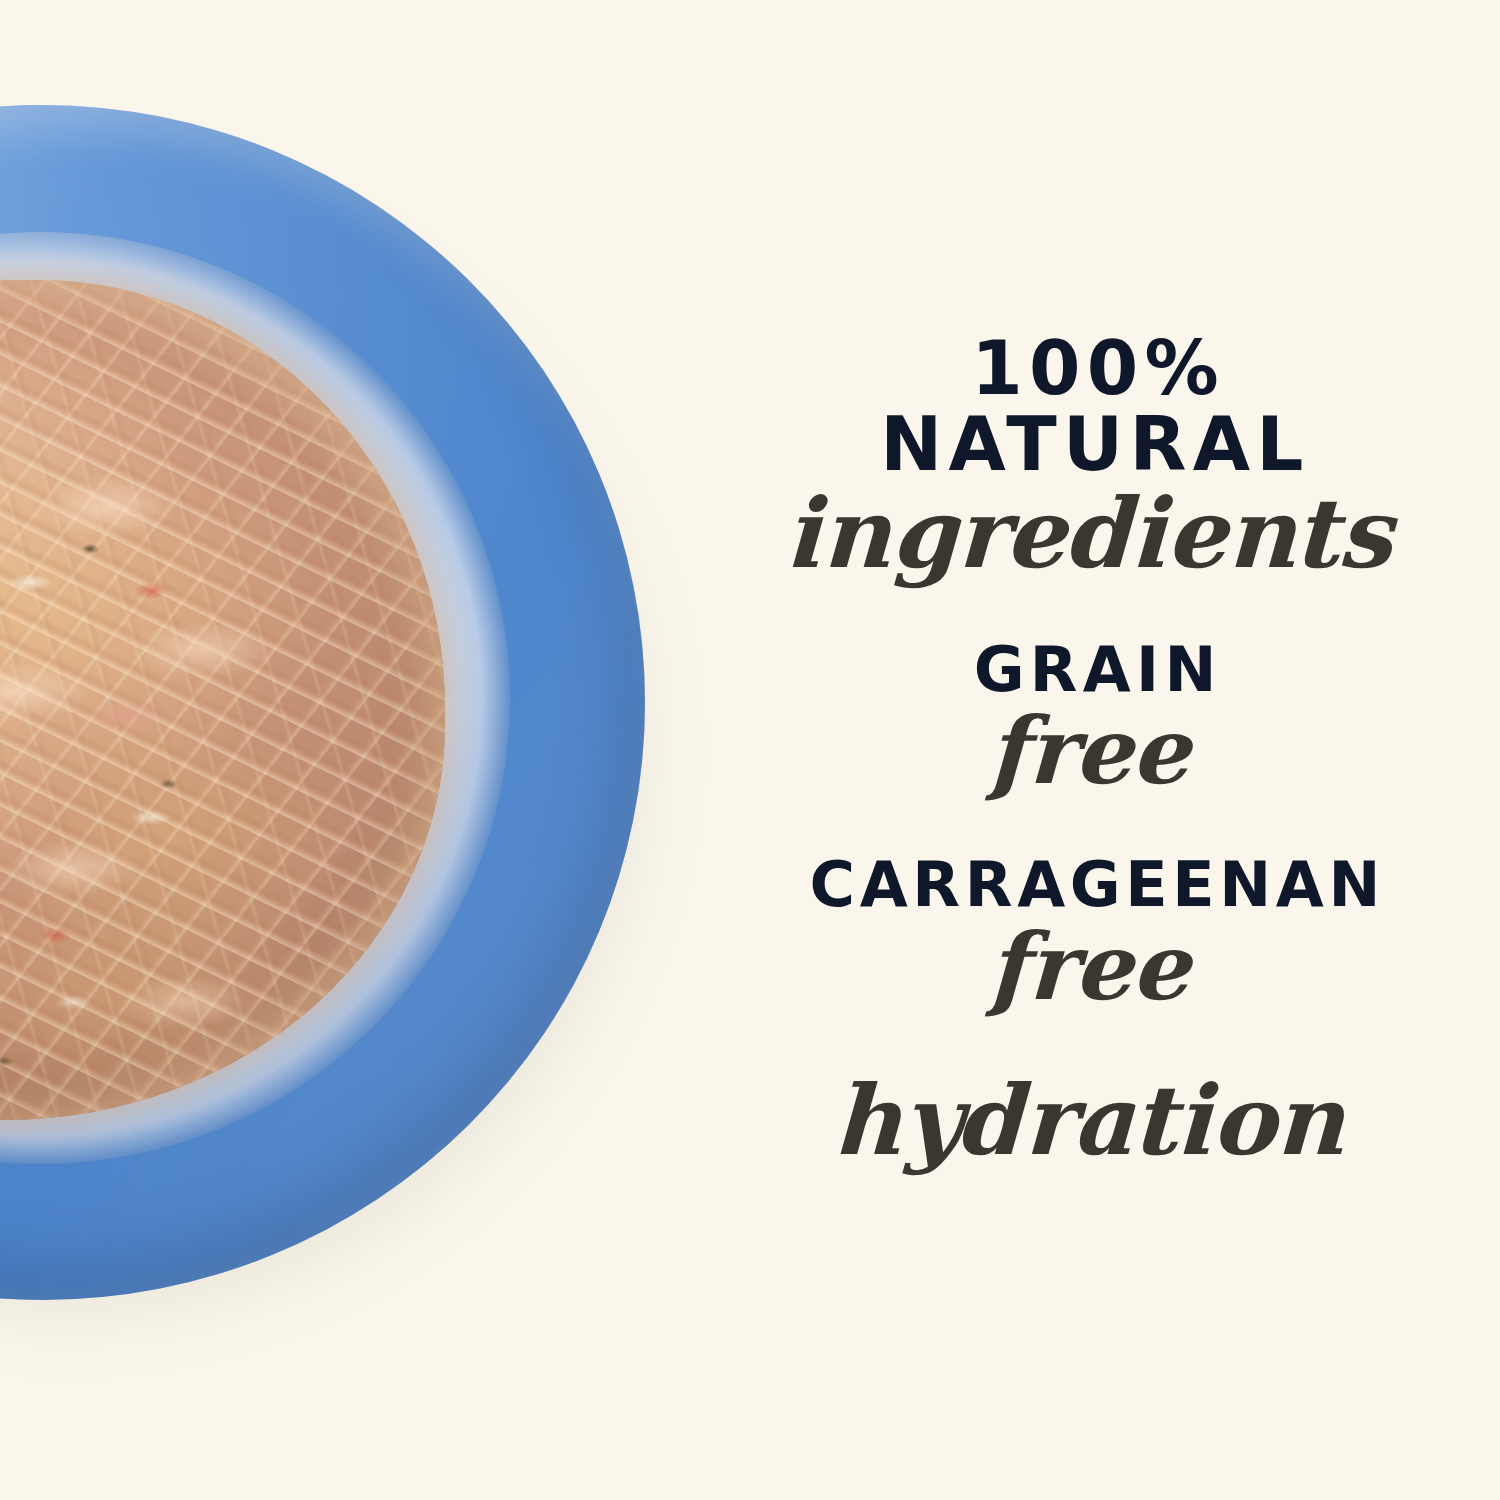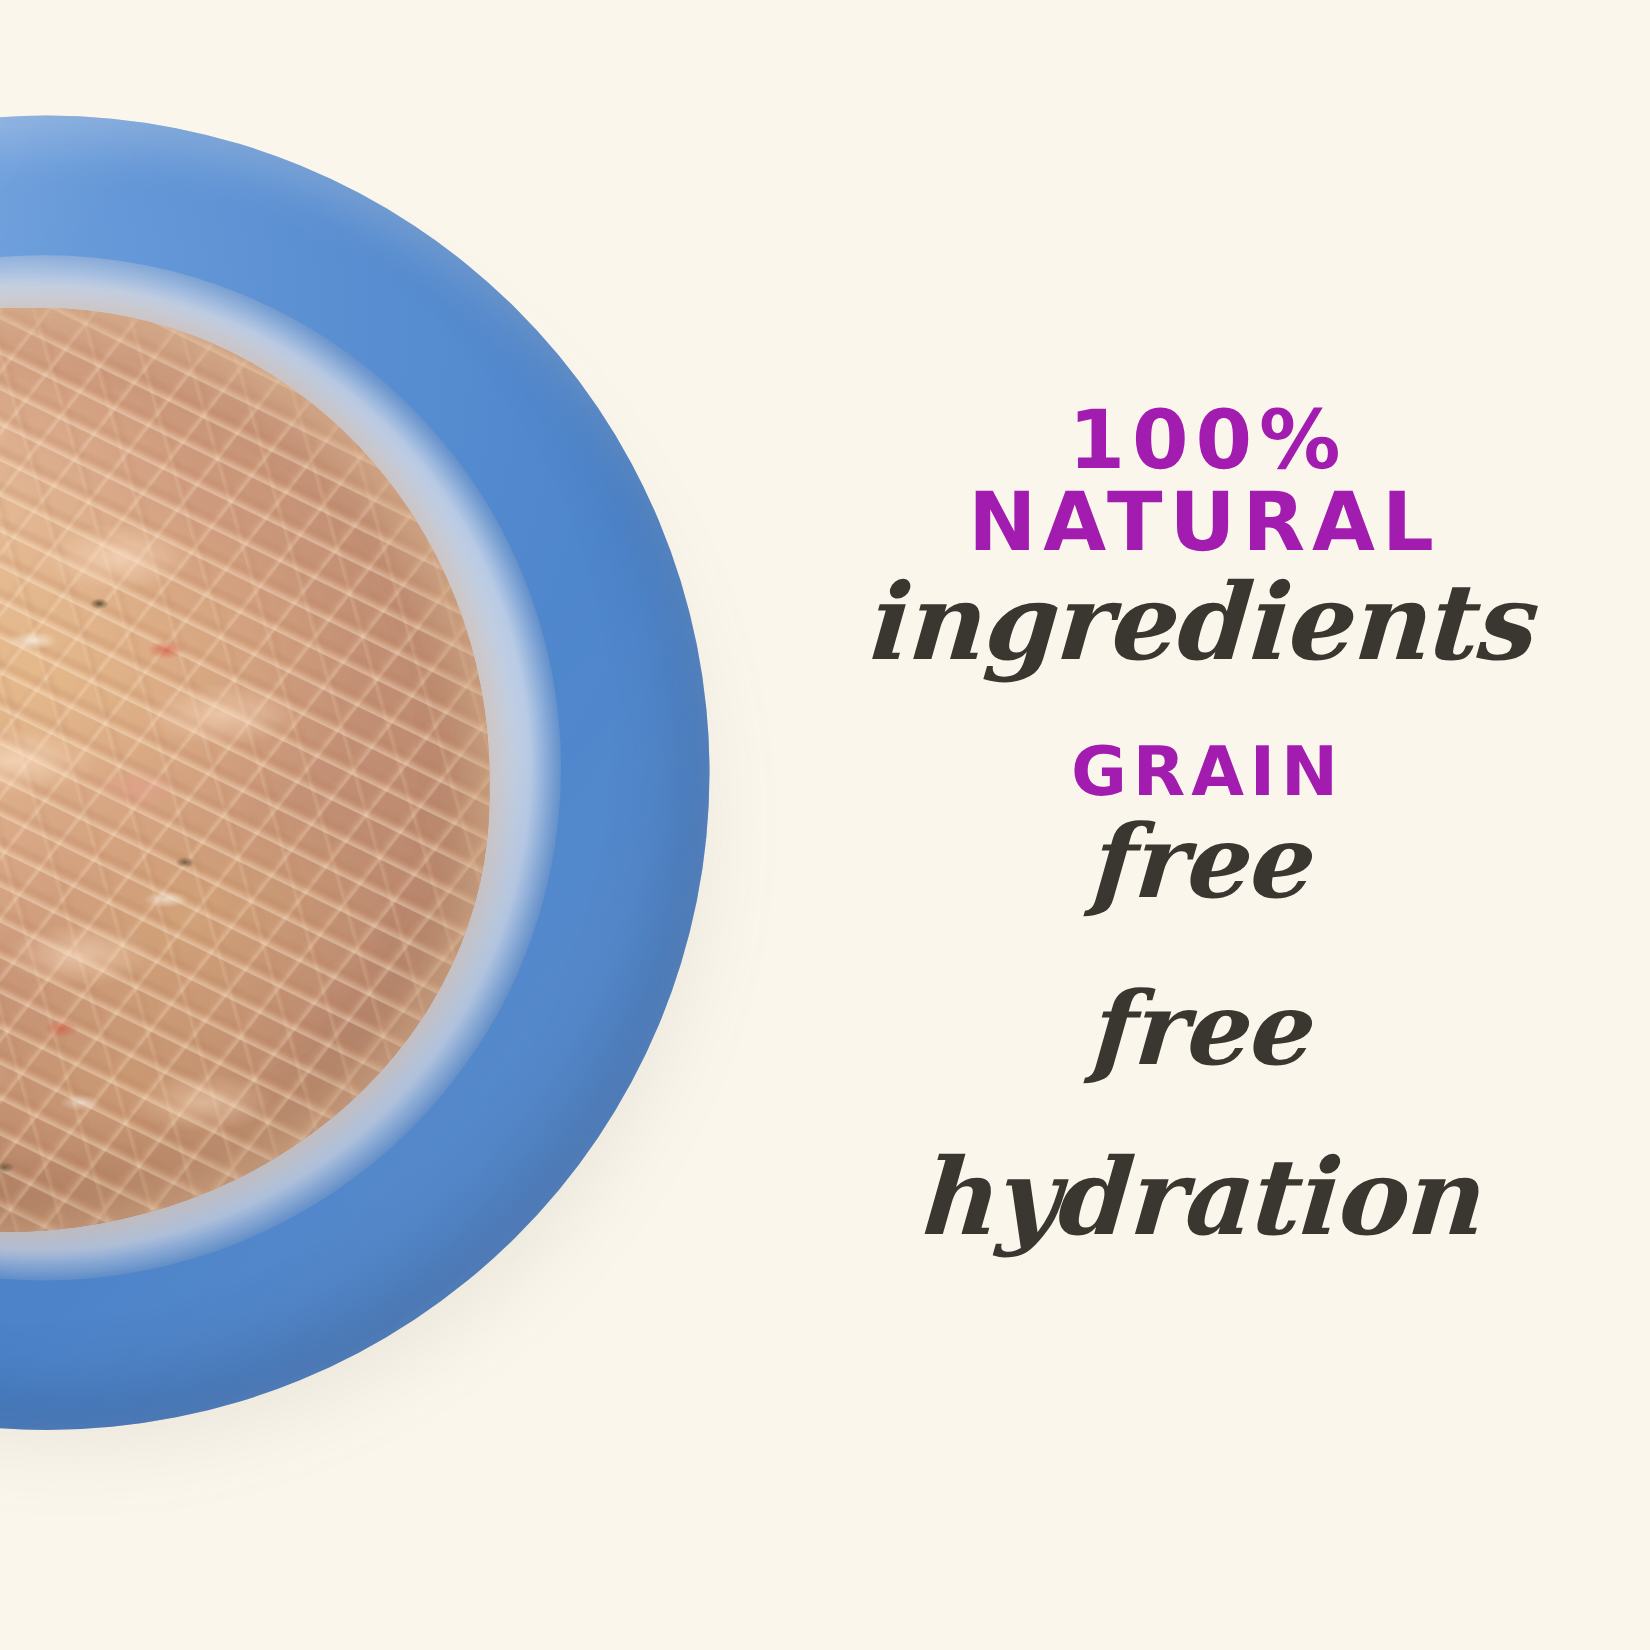--- a/index.html
+++ b/index.html
@@ -245,21 +245,21 @@
     justify-content: center;
     align-items: center;
   }
   .claim {
     width: 100%;
     text-align: center;
   }
   .claim + .claim { margin-top: 56px; }
 
   .claim-main {
-    color: #a21caf;
+    color: #0f172a;
     font-family: "DejaVu Sans", sans-serif;
     font-weight: 700;
     text-transform: uppercase;
     line-height: 1.02;
     letter-spacing: 0.085em;
     text-indent: 0.085em;
     white-space: pre-line;
   }
   .claim-sub {
     color: #3A3730;
@@ -315,20 +315,21 @@
 NATURAL</div>
       <div class="claim-sub">ingredients</div>
     </div>
 
     <div class="claim c2">
       <div class="claim-main">GRAIN</div>
       <div class="claim-sub">free</div>
     </div>
 
     <div class="claim c3">
+      <div class="claim-main">CARRAGEENAN</div>
       <div class="claim-sub">free</div>
     </div>
 
     <div class="claim c4">
       <div class="claim-sub">hydration</div>
     </div>
 
   </div>
 </div>
 

